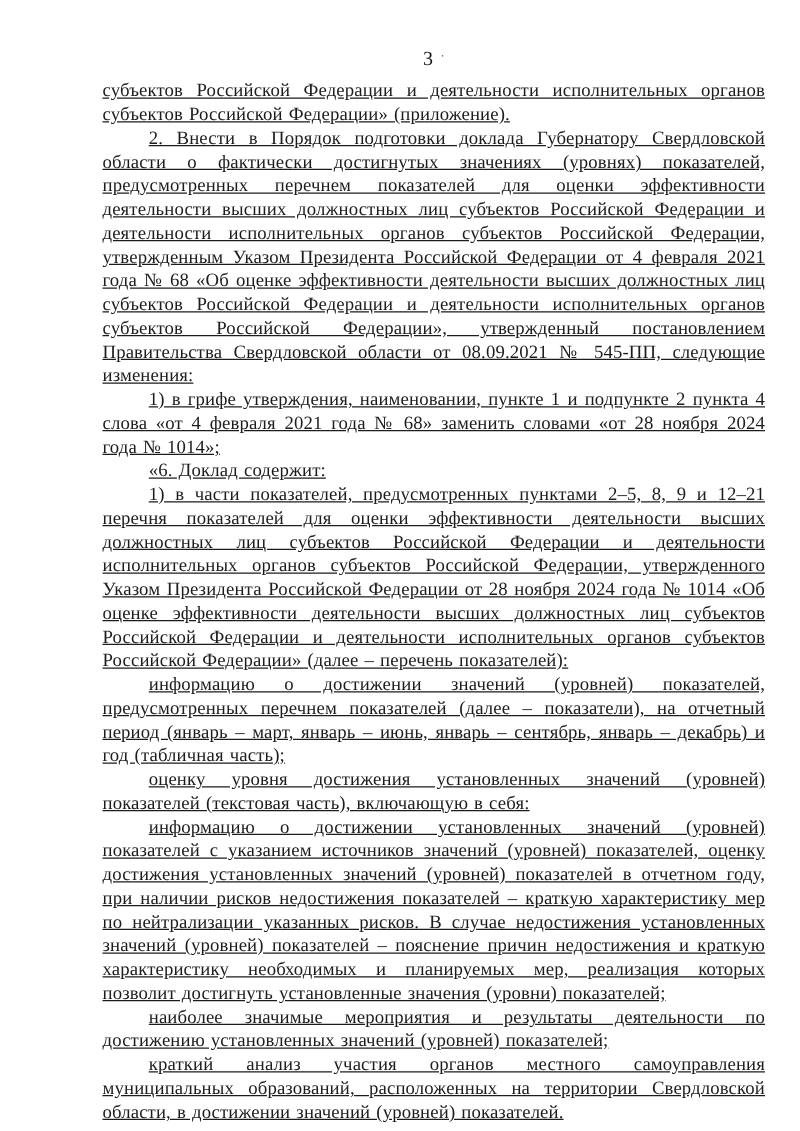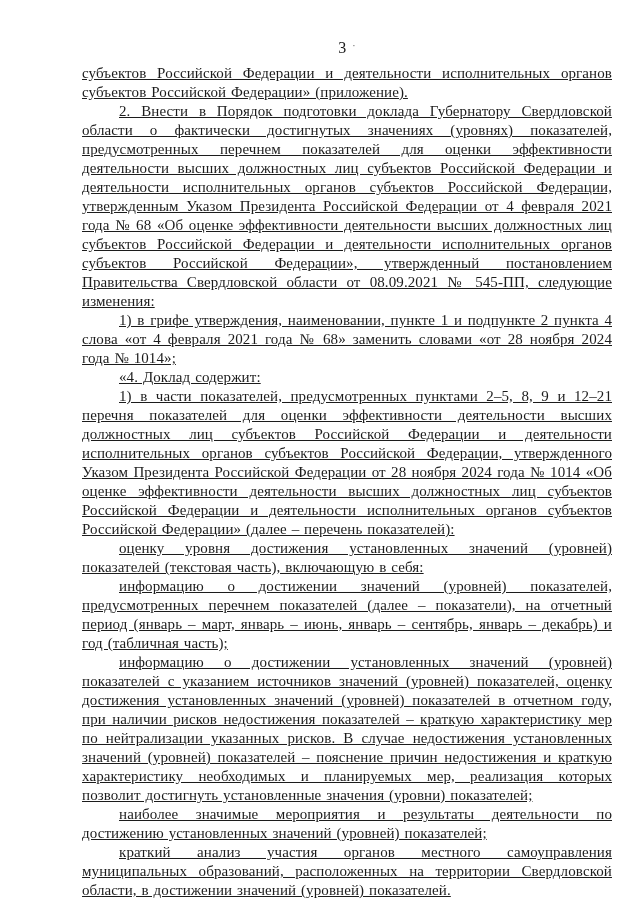--- a/index.html
+++ b/index.html
@@ -56,21 +56,21 @@
 <body>
 
 <div class="page">
   <div class="page-header">
     <span class="page-number">3</span><span class="page-mark">·</span>
   </div>
   <div class="doc-body">
     <p class="no-indent">субъектов Российской Федерации и деятельности исполнительных органов субъектов Российской Федерации» (приложение).</p>
     <p>2. Внести в Порядок подготовки доклада Губернатору Свердловской области о фактически достигнутых значениях (уровнях) показателей, предусмотренных перечнем показателей для оценки эффективности деятельности высших должностных лиц субъектов Российской Федерации и деятельности исполнительных органов субъектов Российской Федерации, утвержденным Указом Президента Российской Федерации от 4 февраля 2021 года № 68 «Об оценке эффективности деятельности высших должностных лиц субъектов Российской Федерации и деятельности исполнительных органов субъектов Российской Федерации», утвержденный постановлением Правительства Свердловской области от 08.09.2021 № 545-ПП, следующие изменения:</p>
     <p>1) в грифе утверждения, наименовании, пункте 1 и подпункте 2 пункта 4 слова «от 4 февраля 2021 года № 68» заменить словами «от 28 ноября 2024 года № 1014»;</p>
-    <p>«4. Доклад содержит:</p>
+    <p>«6. Доклад содержит:</p>
     <p>1) в части показателей, предусмотренных пунктами 2–5, 8, 9 и 12–21 перечня показателей для оценки эффективности деятельности высших должностных лиц субъектов Российской Федерации и деятельности исполнительных органов субъектов Российской Федерации, утвержденного Указом Президента Российской Федерации от 28 ноября 2024 года № 1014 «Об оценке эффективности деятельности высших должностных лиц субъектов Российской Федерации и деятельности исполнительных органов субъектов Российской Федерации» (далее – перечень показателей):</p>
+    <p>информацию о достижении значений (уровней) показателей, предусмотренных перечнем показателей (далее – показатели), на отчетный период (январь – март, январь – июнь, январь – сентябрь, январь – декабрь) и год (табличная часть);</p>
     <p>оценку уровня достижения установленных значений (уровней) показателей (текстовая часть), включающую в себя:</p>
-    <p>информацию о достижении значений (уровней) показателей, предусмотренных перечнем показателей (далее – показатели), на отчетный период (январь – март, январь – июнь, январь – сентябрь, январь – декабрь) и год (табличная часть);</p>
     <p>информацию о достижении установленных значений (уровней) показателей с указанием источников значений (уровней) показателей, оценку достижения установленных значений (уровней) показателей в отчетном году, при наличии рисков недостижения показателей – краткую характеристику мер по нейтрализации указанных рисков. В случае недостижения установленных значений (уровней) показателей – пояснение причин недостижения и краткую характеристику необходимых и планируемых мер, реализация которых позволит достигнуть установленные значения (уровни) показателей;</p>
     <p>наиболее значимые мероприятия и результаты деятельности по достижению установленных значений (уровней) показателей;</p>
     <p>краткий анализ участия органов местного самоуправления муниципальных образований, расположенных на территории Свердловской области, в достижении значений (уровней) показателей.</p>
   </div>
 </div>
 
 </body></html>

